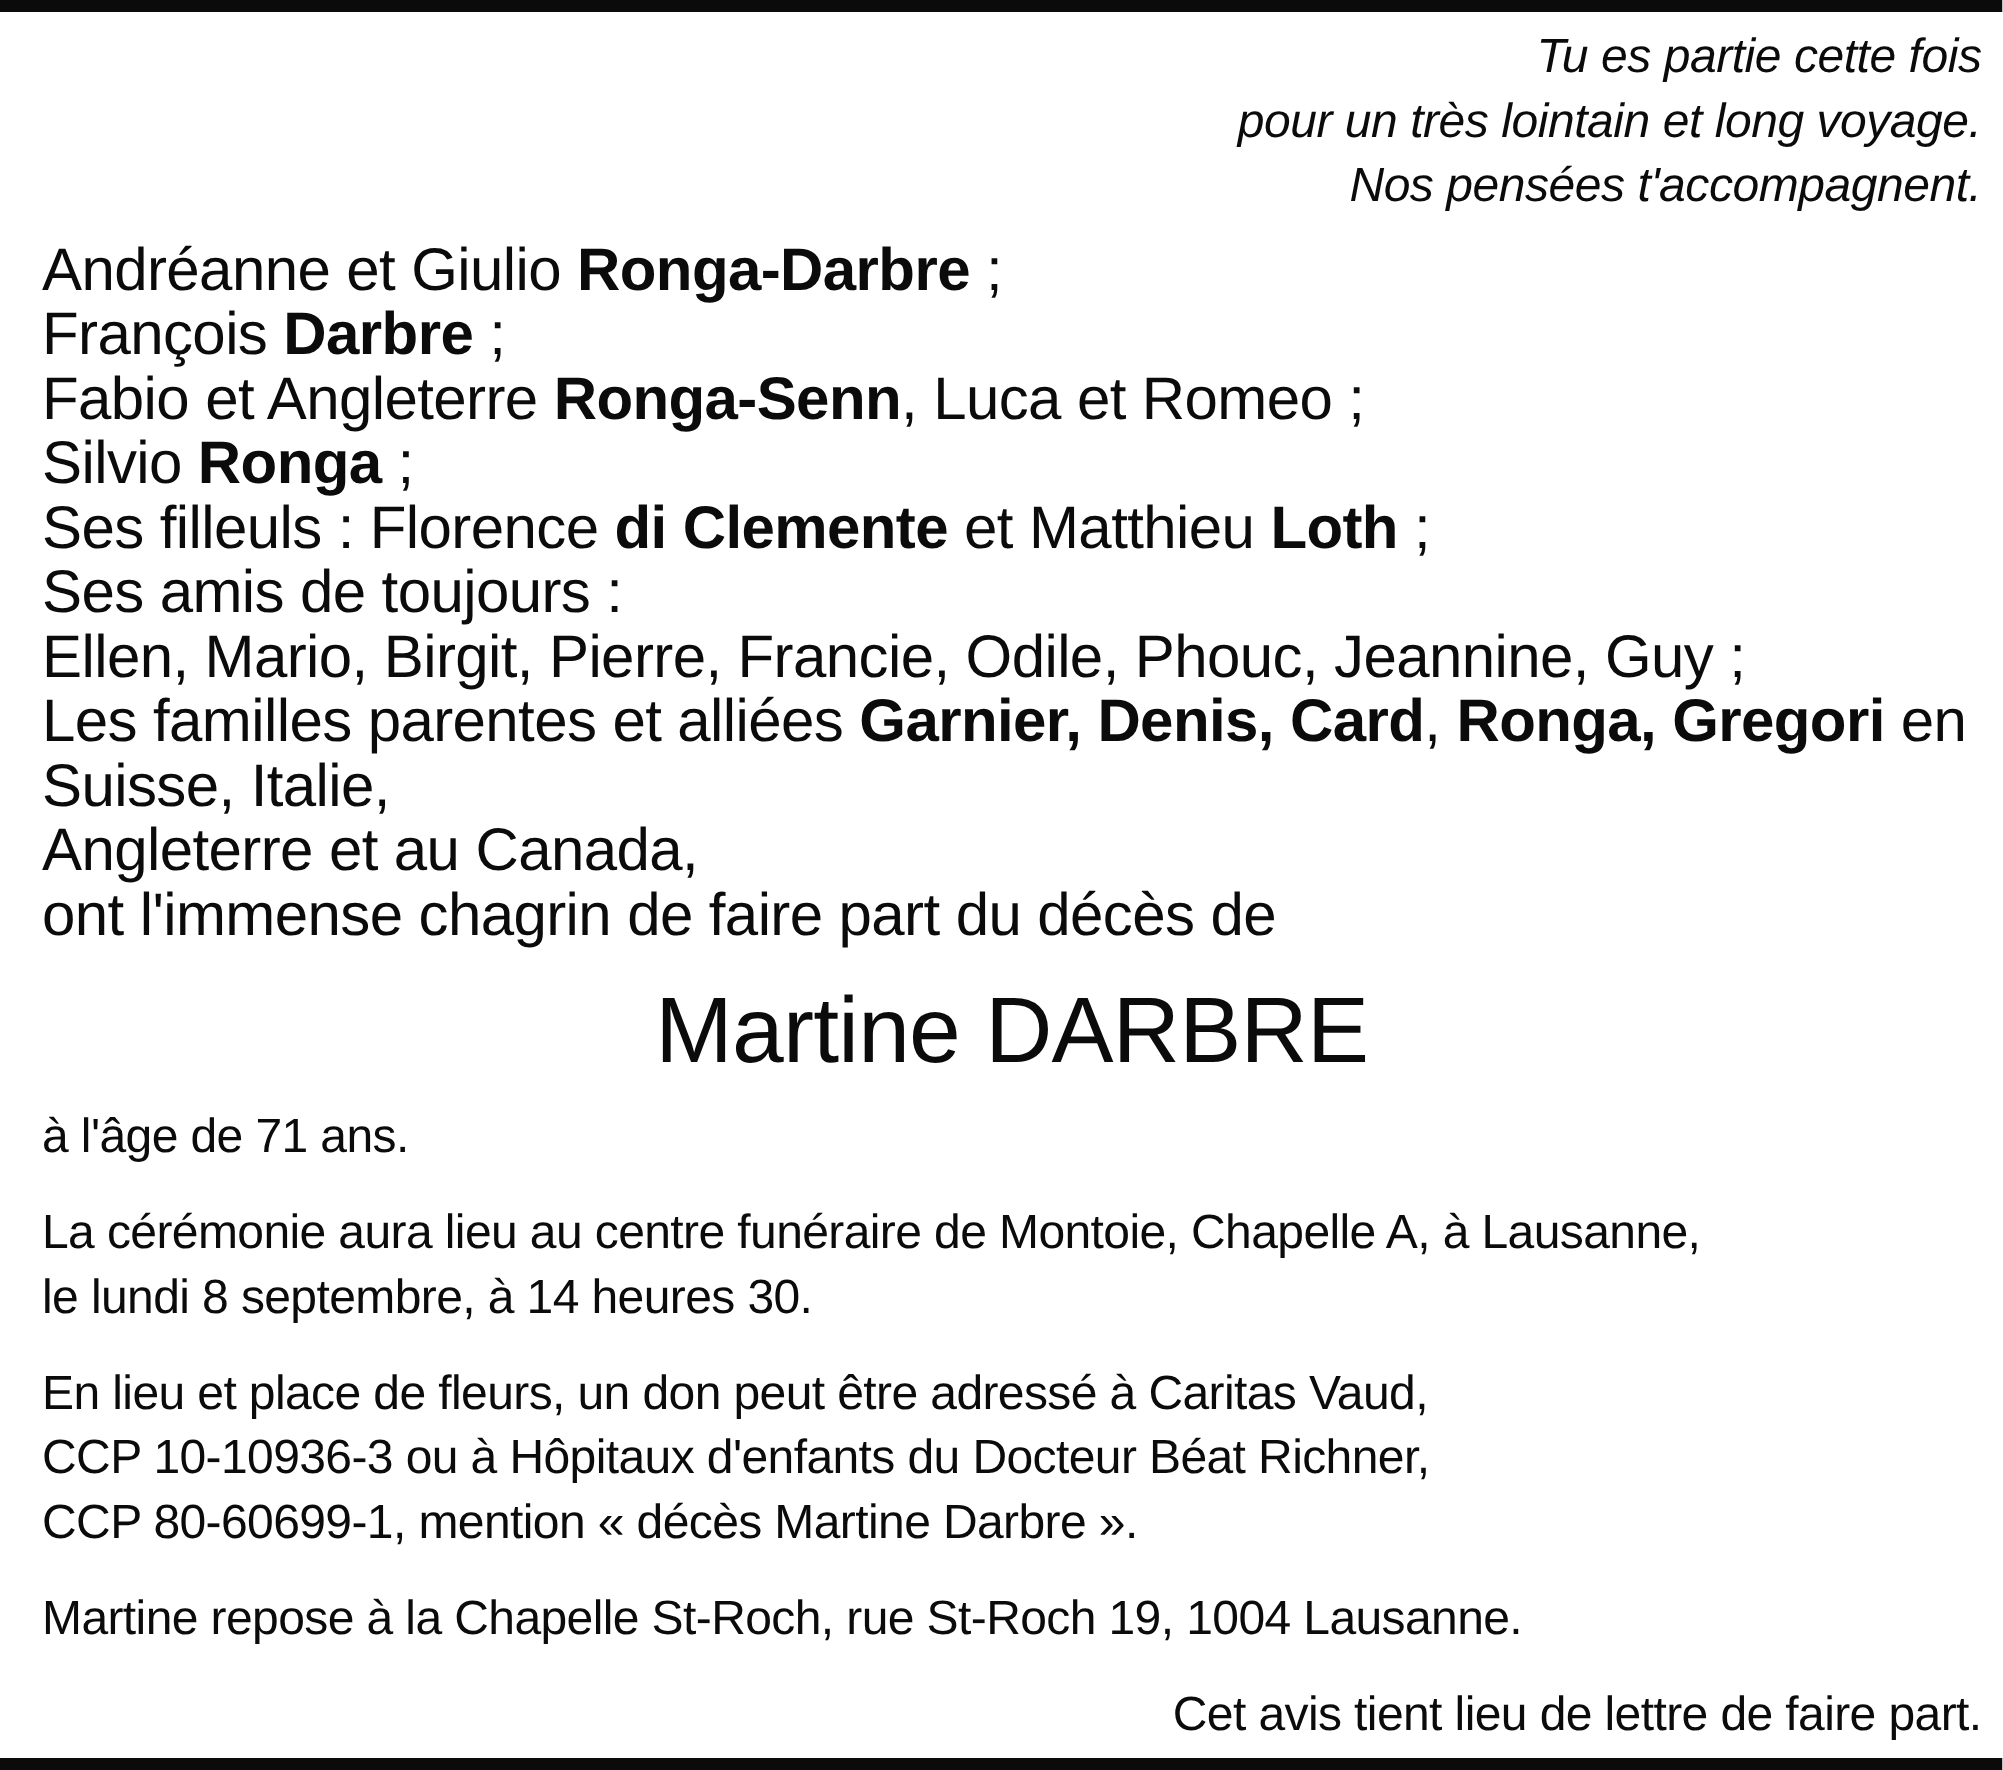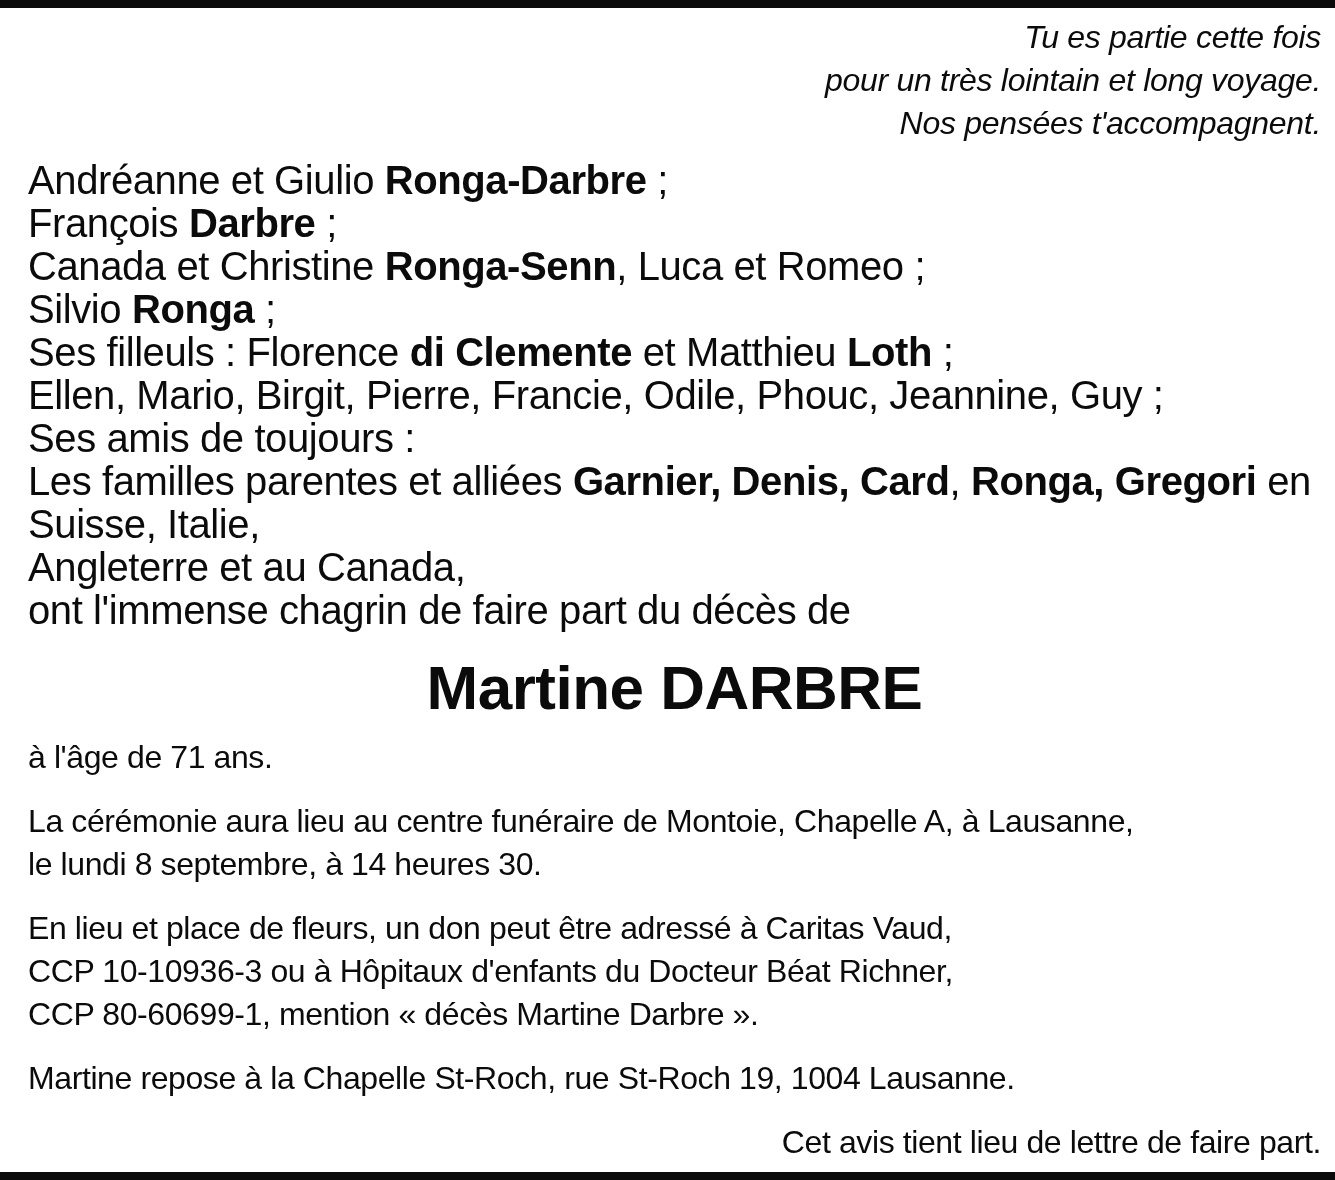--- a/index.html
+++ b/index.html
@@ -37,21 +37,21 @@
   .announcement {
     margin-top: 14px;
     font-size: 40px;
     line-height: 43px;
     letter-spacing: -0.4px;
   }
   .announcement .b, .b { font-weight: bold; }
   .deceased-title {
     text-align: center;
     font-size: 62px;
-    font-weight: bold;
+    font-weight: normal;
     letter-spacing: -0.5px;
     margin-top: 22px;
     margin-bottom: 14px;
     line-height: 68px;
   }
   .paragraphs { font-size: 32px; line-height: 43px; letter-spacing: -0.4px; }
   .paragraphs .paragraph { margin-bottom: 21px; }
   .closing {
     text-align: right;
     font-size: 32px;
@@ -69,25 +69,25 @@
 
   <div class="epigraph">
       <div>Tu es partie cette fois</div>
       <div>pour un très lointain et long voyage.</div>
       <div>Nos pensées t'accompagnent.</div>
     </div>
 
   <div class="announcement">
       <div><span>Andréanne et Giulio </span><span class="b">Ronga-Darbre</span><span> ;</span></div>
       <div><span>François </span><span class="b">Darbre</span><span> ;</span></div>
-      <div><span>Canada et Christine </span><span class="b">Ronga-Senn</span><span>, Luca et Romeo ;</span></div>
+      <div><span>Fabio et Angleterre </span><span class="b">Ronga-Senn</span><span>, Luca et Romeo ;</span></div>
       <div><span>Silvio </span><span class="b">Ronga</span><span> ;</span></div>
       <div><span>Ses filleuls : Florence </span><span class="b">di Clemente</span><span> et Matthieu </span><span class="b">Loth</span><span> ;</span></div>
+      <div><span>Ses amis de toujours :</span></div>
       <div><span>Ellen, Mario, Birgit, Pierre, Francie, Odile, Phouc, Jeannine, Guy ;</span></div>
-      <div><span>Ses amis de toujours :</span></div>
       <div><span>Les familles parentes et alliées </span><span class="b">Garnier,</span><span> </span><span class="b">Denis,</span><span> </span><span class="b">Card</span><span>, </span><span class="b">Ronga,</span><span> </span><span class="b">Gregori</span><span> en Suisse, Italie,</span></div>
       <div><span>Angleterre et au Canada,</span></div>
       <div><span>ont l'immense chagrin de faire part du décès de</span></div>
     </div>
 
   <div class="deceased-title">Martine DARBRE</div>
 
   <div class="paragraphs">
       <div class="paragraph">
         <div>à l'âge de 71 ans.</div>

